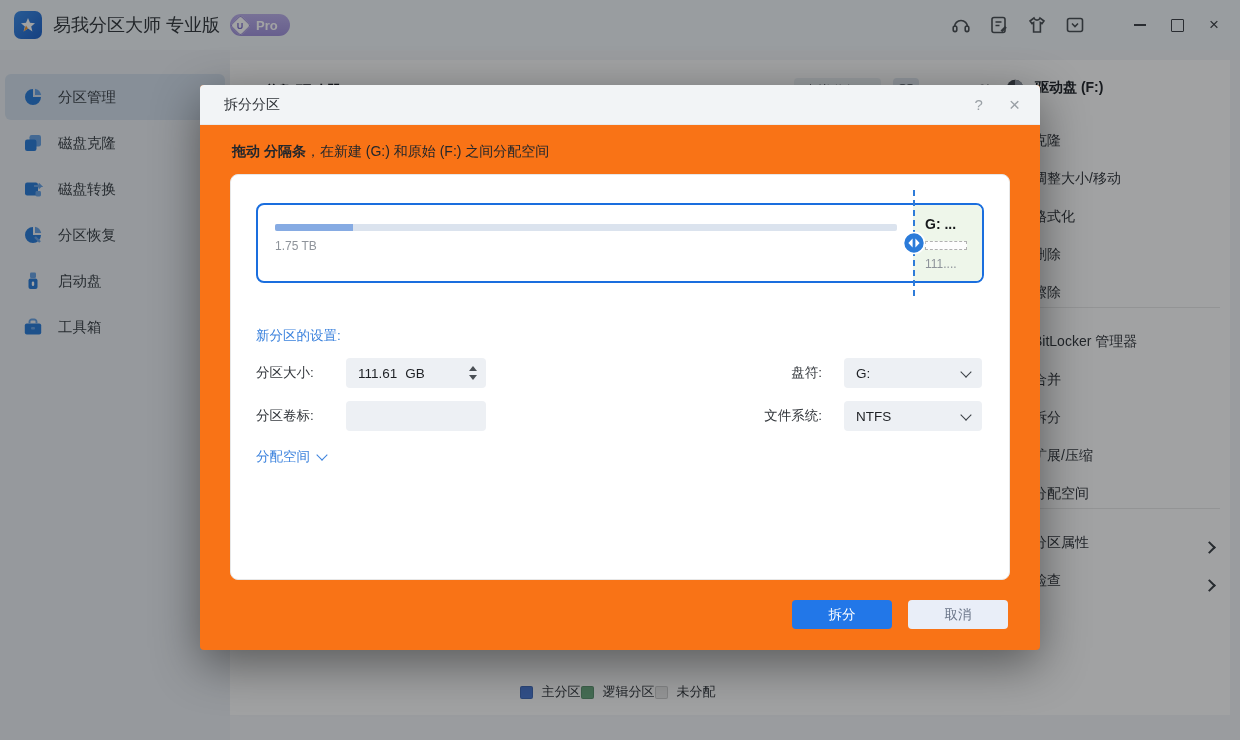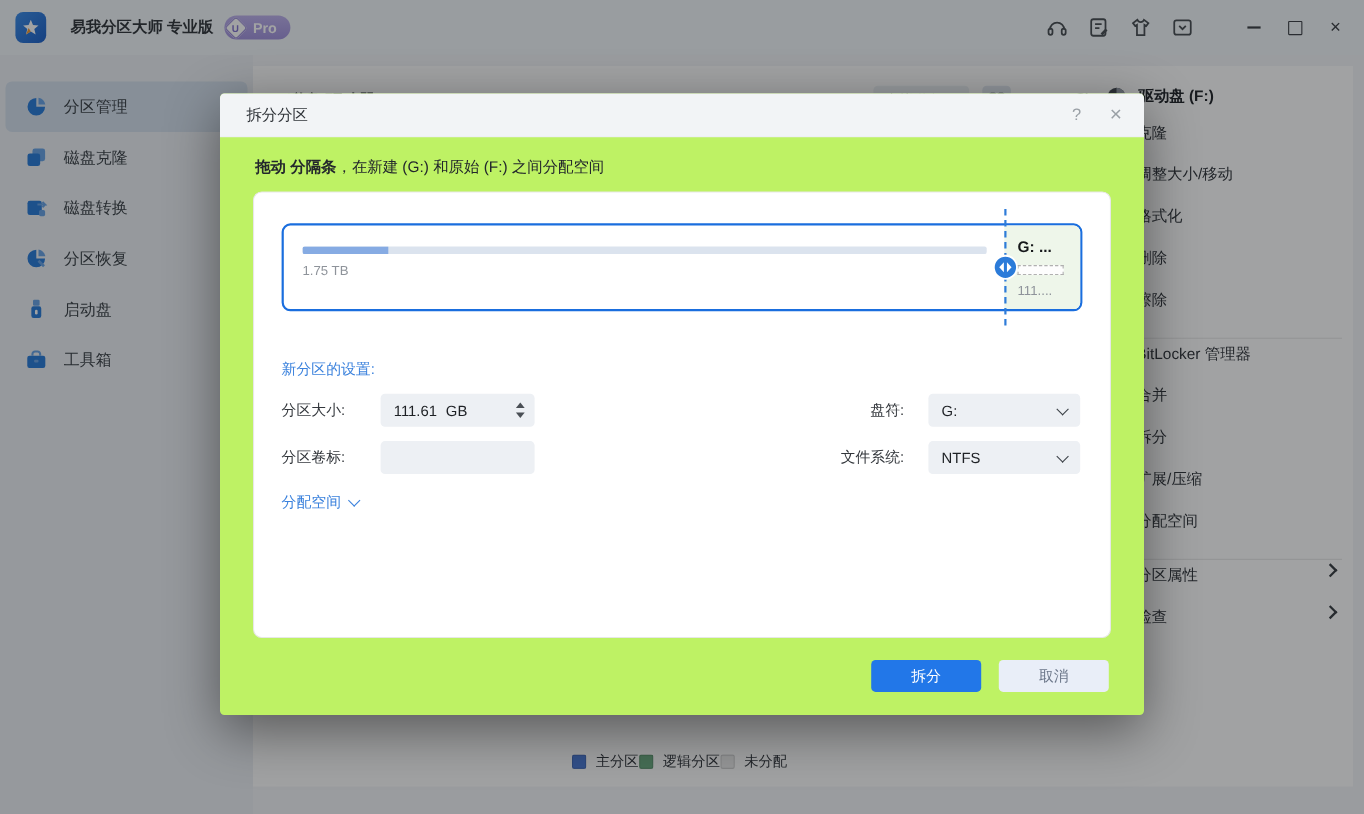--- a/index.html
+++ b/index.html
@@ -4,21 +4,21 @@
 <style>
   html,body{margin:0;padding:0;}
   .app{position:relative;width:1240px;height:740px;overflow:hidden;
        background:#e9edf1;font-family:"Liberation Sans",sans-serif;
        -webkit-font-smoothing:antialiased;}
   
   .titlebar{position:absolute;left:0;top:0;width:100%;height:50px;background:#f3f7fa;
             display:flex;align-items:center;padding:0 18px 0 14px;box-sizing:border-box;}
   .app-icon{width:28px;height:28px;border-radius:7px;background:linear-gradient(135deg,#3d8de8,#1f63c9);
             display:flex;align-items:center;justify-content:center;flex:0 0 auto;}
-  .app-title{margin-left:22px;font-size:14px;color:#33383d;font-weight:bold;}
+  .app-title{margin-left:11px;font-size:18px;color:#33383d;}
   .pro-badge{margin-left:10px;height:22px;border-radius:11px;background:linear-gradient(180deg,#bdb1ec,#a293dd);
              display:flex;align-items:center;padding:0 12px 0 3px;}
   .pro-diamond{width:15px;height:15px;background:#fff;transform:rotate(45deg);border-radius:3px;
                display:flex;align-items:center;justify-content:center;box-shadow:0 0 0 1px #9d8fd8 inset;}
   .pro-diamond span{transform:rotate(-45deg);font-size:9px;font-weight:700;color:#8374cf;}
   .pro-text{margin-left:8px;font-size:13px;font-weight:700;color:#fff;}
   .tb-icons{margin-left:auto;display:flex;align-items:center;gap:16px;}
   .tb-icons .ic{width:22px;height:22px;display:flex;align-items:center;justify-content:center;}
   .win-ctrls{display:flex;align-items:center;gap:21px;margin-left:46px;}
   .wc{width:16px;height:16px;display:flex;align-items:center;justify-content:center;color:#3e4247;}
@@ -40,32 +40,32 @@
   .view-filter{margin-left:auto;height:26px;background:#eef2f6;border-radius:4px;display:flex;
                align-items:center;padding:0 10px;font-size:13px;color:#33373d;gap:8px;}
   .chev-dn{width:6px;height:6px;border-right:1.5px solid #4a4f55;border-bottom:1.5px solid #4a4f55;
            transform:rotate(45deg);margin-top:-3px;}
   .view-ic{width:26px;height:26px;border-radius:4px;display:flex;align-items:center;justify-content:center;margin-left:12px;}
   .view-ic.active{background:#e2e9f1;}
   
   .ops{position:absolute;top:18px;left:775px;width:215px;}
   .ops-header{display:flex;align-items:center;gap:10px;font-size:14px;font-weight:600;color:#22262b;}
   .ops-list{margin-top:14px;}
-  .op{height:38px;display:flex;align-items:flex-start;padding:0 6px 0 28px;font-size:14px;color:#33373d;}
+  .op{height:38px;display:flex;align-items:flex-end;padding:0 6px 0 28px;font-size:14px;color:#33373d;}
   .op .chev-r{margin-left:auto;width:7px;height:7px;border-right:2px solid #3a3f45;
               border-top:2px solid #3a3f45;transform:rotate(45deg);}
   .op-divider{height:1px;background:#e9e9e9;margin:5px 0 5px 14px;}
   
   .legend{position:absolute;left:0;width:775px;bottom:14px;display:flex;justify-content:center;}
   .leg-item{display:flex;align-items:center;gap:9px;font-size:13px;color:#33373d;}
   .leg-sq{width:13px;height:13px;border-radius:2px;border:1px solid rgba(0,0,0,.12);box-sizing:border-box;}
   
   .dim{position:absolute;inset:0;background:rgba(8,10,14,.38);z-index:40;}
   
-  .dialog{position:absolute;left:200px;top:85px;width:840px;height:565px;background:#bef264;z-index:60;
+  .dialog{position:absolute;left:200px;top:85px;width:840px;height:565px;background:#f97316;z-index:60;
           border-radius:4px;box-shadow:0 14px 48px rgba(0,0,0,.45);}
   .dlg-header{height:40px;background:#f2f4f6;border-bottom:1px solid #e7e9eb;display:flex;align-items:center;
               padding:0 20px 0 24px;border-radius:4px 4px 0 0;font-size:14px;color:#2f3338;box-sizing:border-box;}
   .dlg-help{margin-left:auto;color:#9aa0a6;font-size:15px;cursor:default;}
   .dlg-close{margin-left:26px;color:#9aa0a6;font-size:19px;line-height:19px;cursor:default;}
   .dlg-instruction{margin:16px 32px 0;font-size:14px;color:#23272c;line-height:20px;}
   .dlg-instruction .bold{font-weight:700;}
   .dlg-box{margin:13px 30px 0;height:406px;border:1px solid #e7e7e7;border-radius:8px;
            box-sizing:border-box;position:relative;background:#fff;}
   .part-wrap{position:relative;margin:28px 25px 0;height:80px;}

